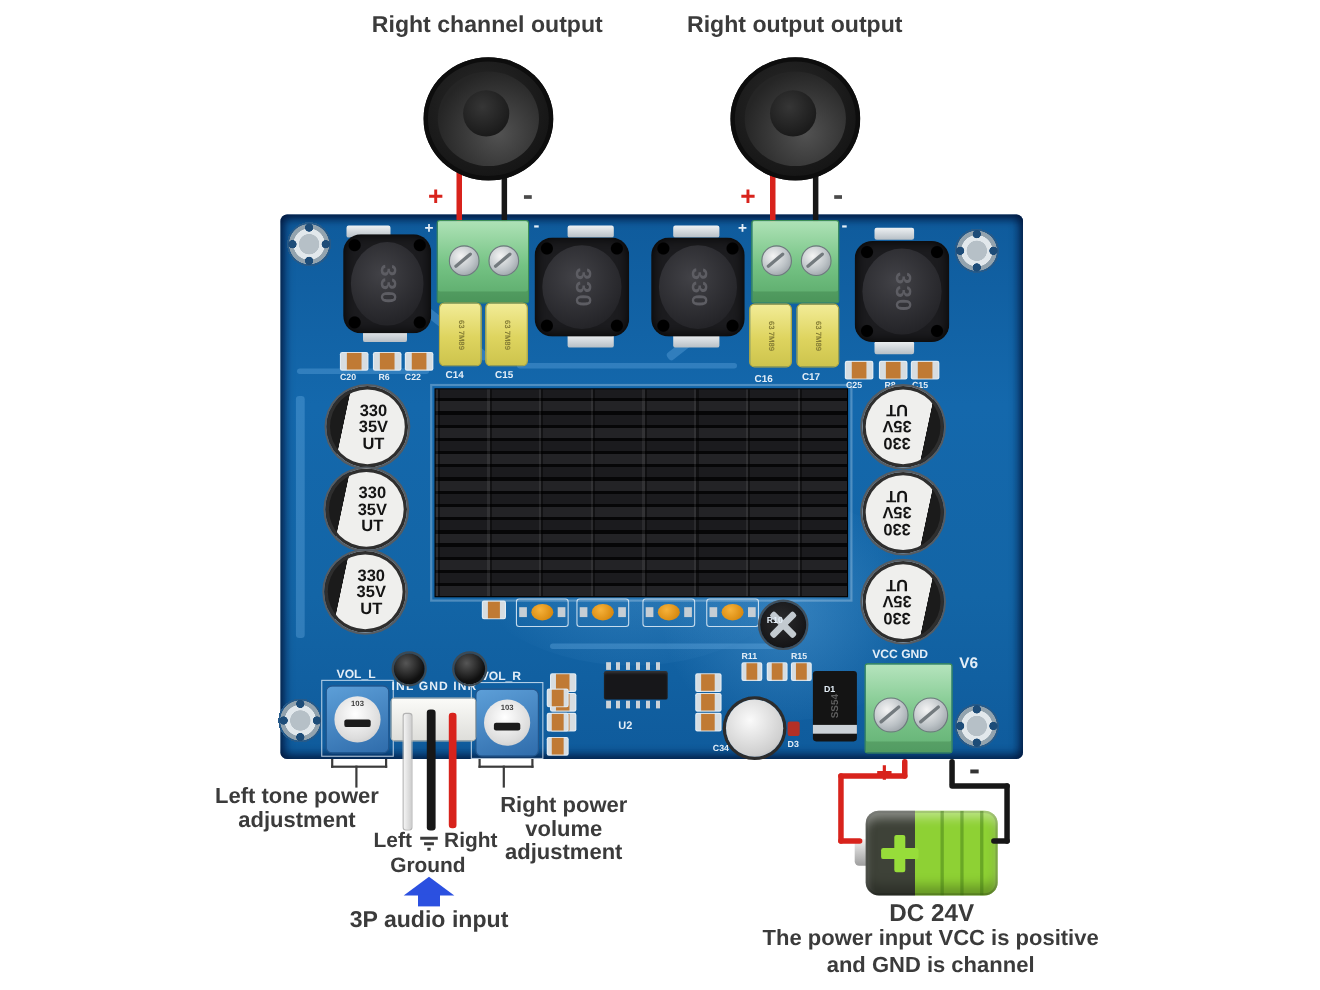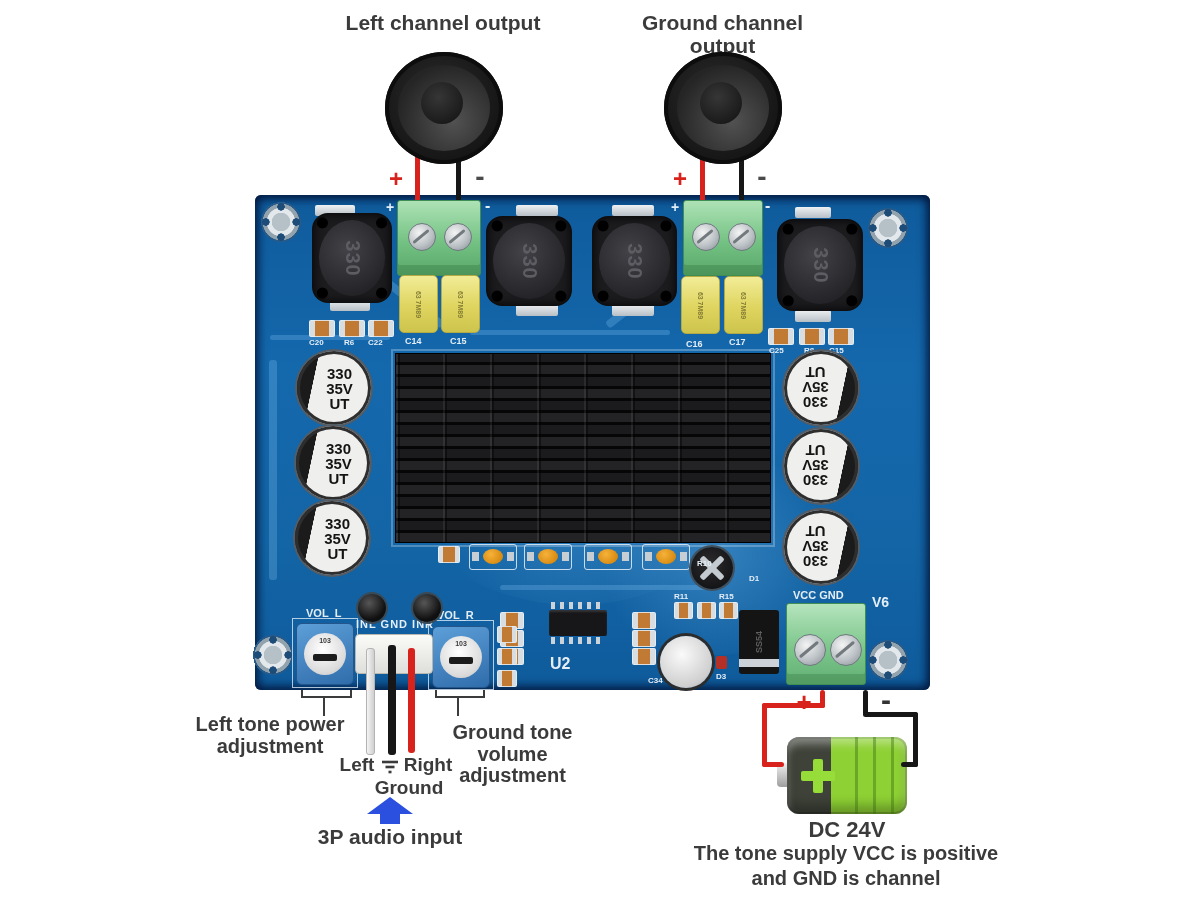--- a/index.html
+++ b/index.html
@@ -100,22 +100,22 @@
   .spk-cone{position:absolute;inset:13px;border-radius:50%;
     background:radial-gradient(circle at 60% 65%,#525252,#252525 72%);}
   .spk-cap{position:absolute;left:36px;top:30px;width:42px;height:42px;border-radius:50%;
     background:radial-gradient(circle at 42% 36%,#363636,#1a1a1a 75%);}
   .arrowtri{position:absolute;width:0;height:0;border-left:23px solid transparent;border-right:23px solid transparent;border-bottom:17px solid #2b50e0;}
   .arrowstem{position:absolute;background:#2b50e0;}
 </style>
 </head>
 <body>
 
-<div class="txt" style="left:338px;top:12px;width:210px;font-size:21px">Left channel output</div>
-<div class="txt" style="left:615px;top:12px;width:215px;font-size:21px">Ground channel output</div>
+<div class="txt" style="left:338px;top:12px;width:210px;font-size:21px">Right channel output</div>
+<div class="txt" style="left:615px;top:12px;width:215px;font-size:21px">Right output output</div>
 
 <div class="wire" style="left:415px;top:150px;width:5px;height:53px;background:#d8231c"></div>
 <div class="wire" style="left:456px;top:150px;width:5px;height:53px;background:#171717"></div>
 <div class="wire" style="left:700px;top:150px;width:5px;height:53px;background:#d8231c"></div>
 <div class="wire" style="left:739px;top:150px;width:5px;height:53px;background:#171717"></div>
 
 <div class="speaker" style="left:385px;top:52px">
   <div class="spk-cone"></div>
   <div class="spk-cap"></div>
 </div>
@@ -284,21 +284,21 @@
 <div class="smd" style="left:438px;top:546px;width:20px;z-index:2"></div>
 
 <div class="xcap" style="z-index:2">
     <i style="transform:rotate(45deg)"></i>
     <i style="transform:rotate(-45deg)"></i>
   </div>
 
 <div class="icpins" style="top:602px;z-index:2"></div>
 <div class="icbody" style="z-index:2"></div>
 <div class="icpins" style="top:637px;z-index:2"></div>
-<div class="silk" style="left:550px;top:655px;font-size:16px;z-index:2">U2</div>
+<div class="silk" style="left:562px;top:655px;font-size:10px;z-index:2">U2</div>
 <div class="smd" style="left:500px;top:612px;width:22px;z-index:2"></div>
 <div class="smd" style="left:500px;top:630px;width:22px;z-index:2"></div>
 <div class="smd" style="left:500px;top:648px;width:22px;z-index:2"></div>
 <div class="smd" style="left:632px;top:612px;width:22px;z-index:2"></div>
 <div class="smd" style="left:632px;top:630px;width:22px;z-index:2"></div>
 <div class="smd" style="left:632px;top:648px;width:22px;z-index:2"></div>
 
 <div class="silk" style="left:674px;top:592px;font-size:8px;z-index:2">R11</div>
 <div class="silk" style="left:697px;top:559px;font-size:8px;z-index:2">R10</div>
 <div class="silk" style="left:719px;top:592px;font-size:8px;z-index:2">R15</div>
@@ -308,21 +308,21 @@
 
 <div class="can" style="z-index:2"></div>
 <div class="silk" style="left:648px;top:676px;font-size:8px;z-index:3">C34</div>
 <div class="abs" style="left:716px;top:656px;width:11px;height:13px;background:#b43026;border-radius:2px;z-index:2"></div>
 <div class="silk" style="left:716px;top:672px;font-size:8px;z-index:2">D3</div>
 
 <div class="diode" style="z-index:2">
     <span>SS54</span>
     <b></b>
   </div>
-<div class="silk" style="left:749px;top:574px;font-size:8px;z-index:2">D1</div>
+<div class="silk" style="left:749px;top:622px;font-size:8px;z-index:2">D1</div>
 
 <div class="silk" style="left:793px;top:589px;font-size:11px;z-index:2">VCC GND</div>
 <div class="term" style="left:786px;top:603px;width:78px;height:80px;background:linear-gradient(180deg,#b5e4bd,#7cc68b 55%,#63b174);z-index:2">
   <div class="screw" style="left:7px;top:30px;width:30px;height:30px">
       <i style="top:13px;width:24px"></i>
     </div>
   <div class="screw" style="left:43px;top:30px;width:30px;height:30px">
       <i style="top:13px;width:24px"></i>
     </div>
 </div>
@@ -359,32 +359,32 @@
 <div class="brk" style="left:301px;top:682px;width:47px"></div>
 <div class="stub" style="left:323px;top:696px;height:20px"></div>
 <div class="brk" style="left:435px;top:682px;width:46px"></div>
 <div class="stub" style="left:457px;top:696px;height:20px"></div>
 
 <div class="txt" style="left:180px;top:714px;width:180px;font-size:20px">
   <span style="display:block">Left tone power</span>
   <span style="display:block">adjustment</span>
 </div>
 <div class="txt" style="left:420px;top:722px;width:185px;font-size:20px">
-  <span style="display:block">Ground tone volume</span>
+  <span style="display:block">Right power volume</span>
   <span style="display:block">adjustment</span>
 </div>
 
 <div class="txt" style="left:336px;top:755px;width:42px;font-size:19px">Left</div>
 <svg class="abs" style="left:379px;top:759px" width="22" height="16" viewBox="0 0 22 16">
   <line x1="3" y1="3" x2="19" y2="3" stroke="#3b3b3b" stroke-width="2.6"></line>
   <line x1="6.5" y1="8" x2="15.5" y2="8" stroke="#3b3b3b" stroke-width="2.6"></line>
   <line x1="9.5" y1="13" x2="12.5" y2="13" stroke="#3b3b3b" stroke-width="2.6"></line>
 </svg>
 <div class="txt" style="left:402px;top:755px;width:52px;font-size:19px">Right</div>
-<div class="txt" style="left:372px;top:778px;width:74px;font-size:19px">Ground</div>
+<div class="txt" style="left:352px;top:778px;width:74px;font-size:19px">Ground</div>
 
 <div class="arrowtri" style="left:367px;top:797px"></div>
 <div class="arrowstem" style="left:380px;top:813px;width:20px;height:11px"></div>
 <div class="txt" style="left:300px;top:826px;width:180px;font-size:21px">3P audio input</div>
 
 <div class="wire" style="left:820px;top:690px;width:5px;height:18px;background:#d8231c"></div>
 <div class="wire" style="left:762px;top:703px;width:63px;height:5px;background:#d8231c"></div>
 <div class="wire" style="left:762px;top:703px;width:5px;height:64px;background:#d8231c"></div>
 <div class="wire" style="left:762px;top:762px;width:22px;height:5px;background:#d8231c"></div>
 <div class="wire" style="left:863px;top:690px;width:5px;height:25px;background:#171717"></div>
@@ -400,14 +400,14 @@
   <div class="batseg" style="left:68px"></div>
   <div class="batseg" style="left:86px"></div>
   <div class="batseg" style="left:104px"></div>
   <div class="batplus">
     <i style="left:0;top:12px;width:34px;height:10px"></i>
     <i style="left:12px;top:0;width:10px;height:34px"></i>
   </div>
 </div>
 
 <div class="txt" style="left:778px;top:818px;width:138px;font-size:22px">DC 24V</div>
-<div class="txt" style="left:672px;top:843px;width:348px;font-size:20px">The tone supply VCC is positive</div>
+<div class="txt" style="left:672px;top:843px;width:348px;font-size:20px">The power input VCC is positive</div>
 <div class="txt" style="left:672px;top:868px;width:348px;font-size:20px">and GND is channel</div>
 
 </body></html>

